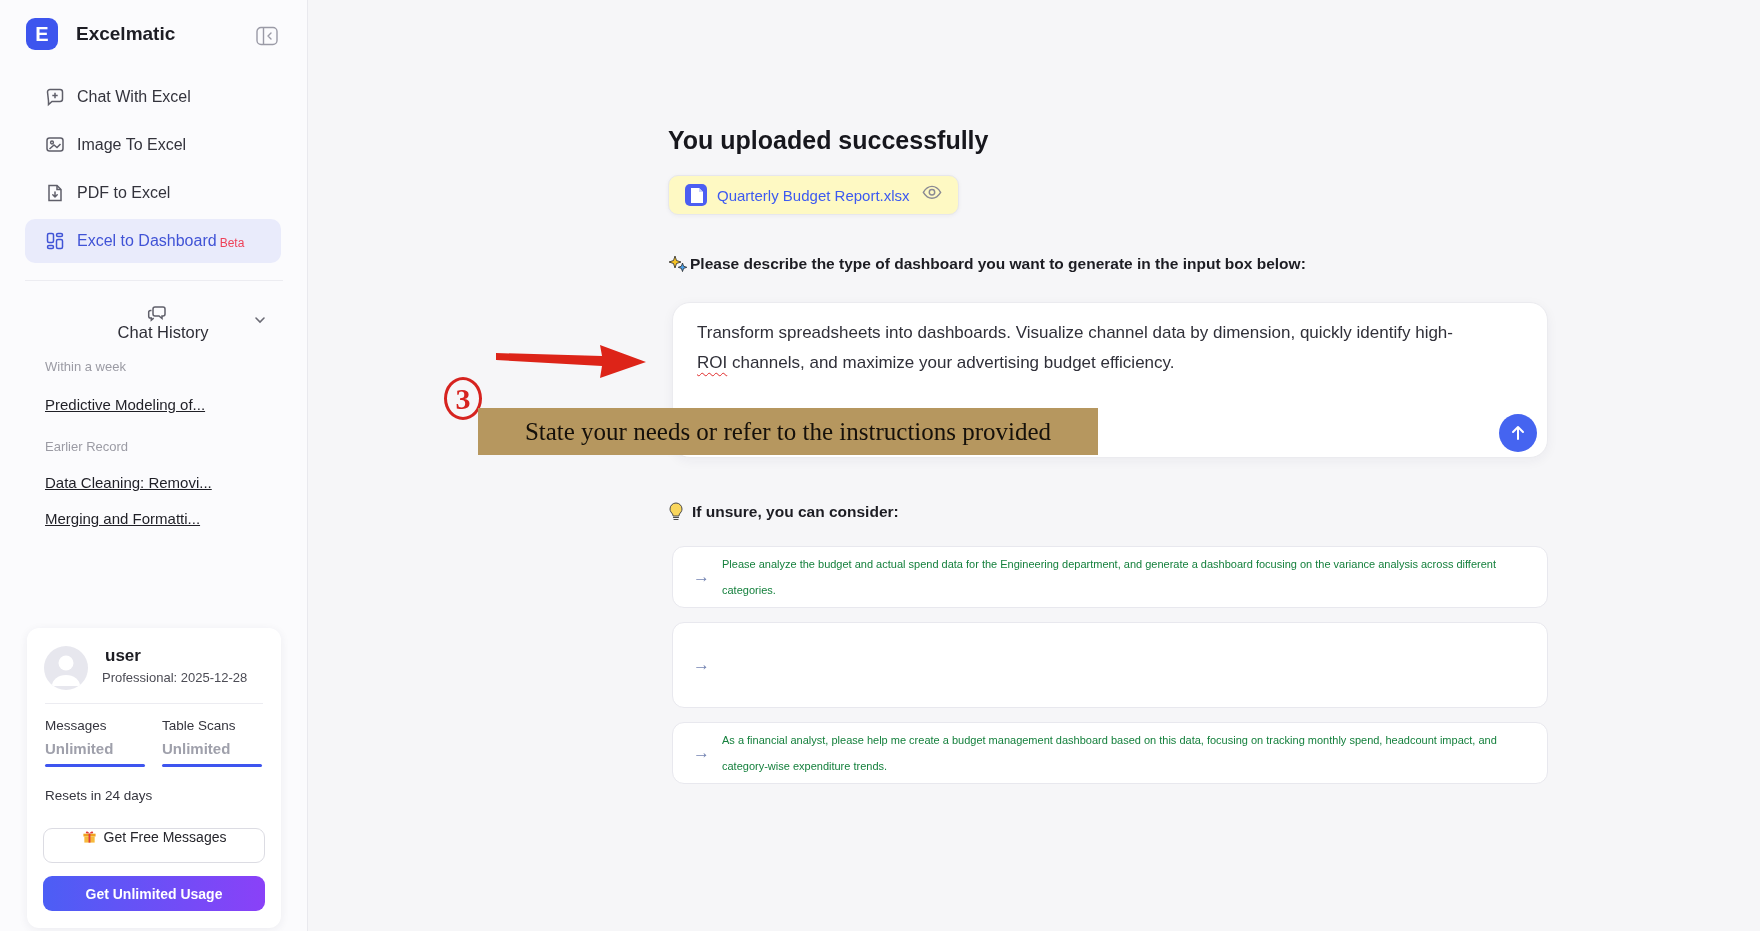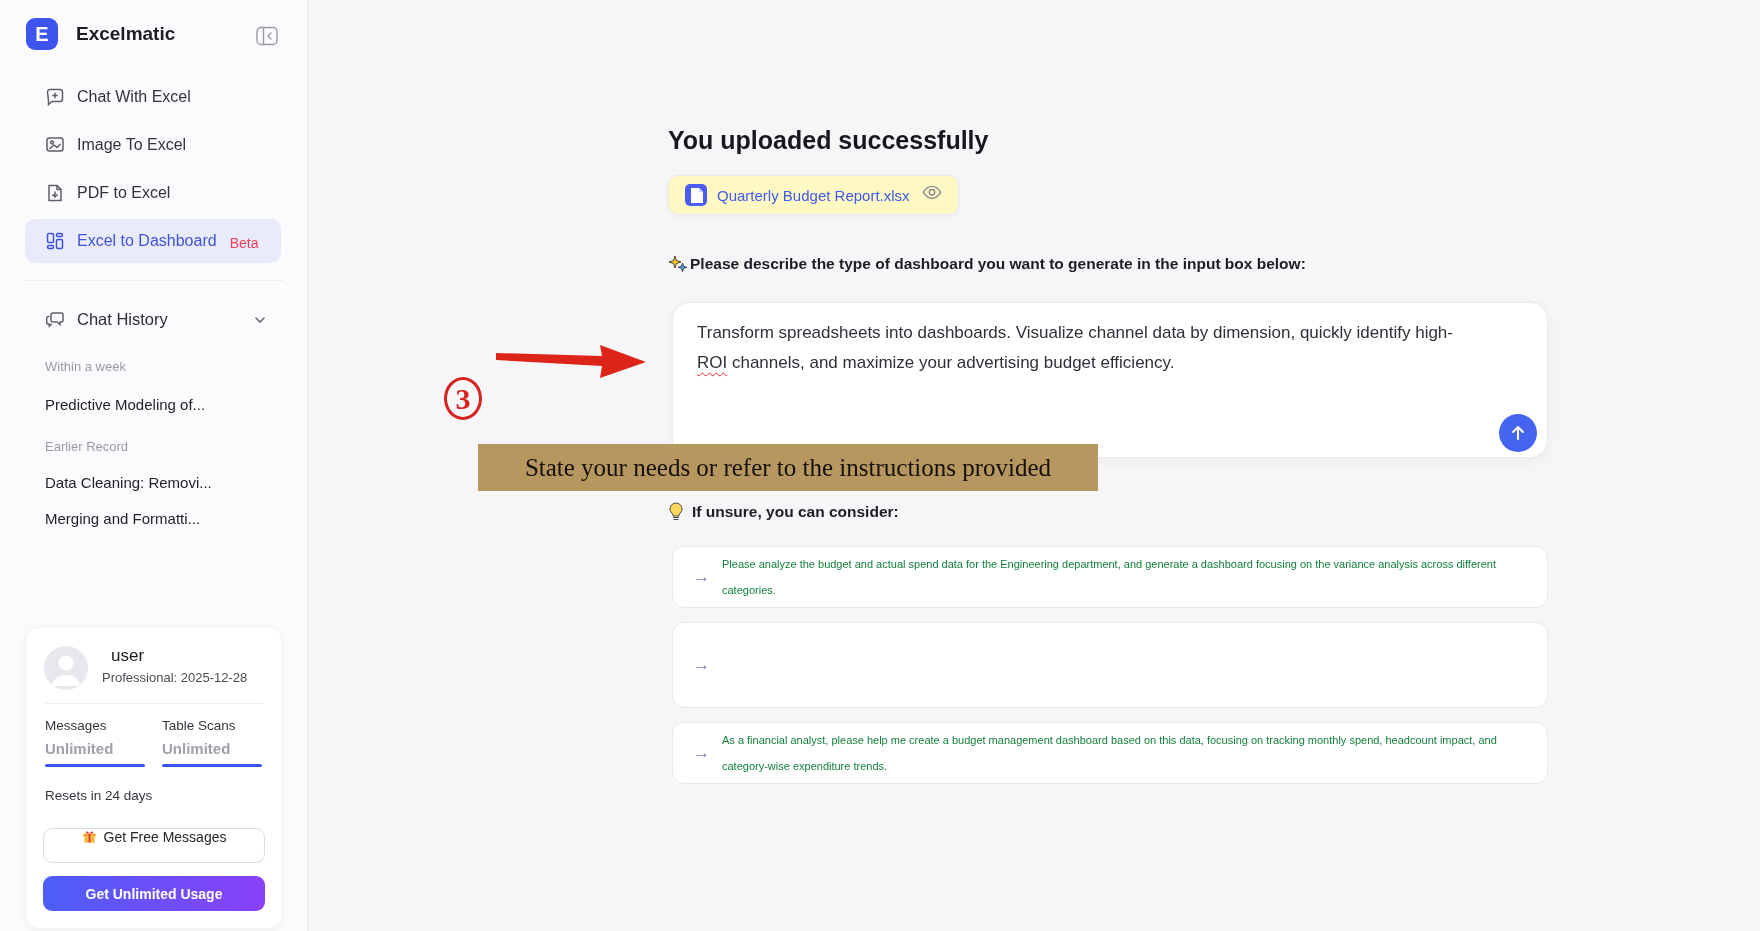--- a/index.html
+++ b/index.html
@@ -14,37 +14,37 @@
   .logo { width:32px; height:32px; background:#3d55ee; border-radius:9px; color:#fff;
           font-weight:bold; font-size:20px; display:flex; align-items:center; justify-content:center; }
   .brand-name { margin-left:18px; font-size:19px; font-weight:bold; color:#1d1d24;text-align:right; }
   .collapse-btn { position:absolute; left:256px; top:26px; width:22px; height:20px; color:#9a9aa6; cursor:pointer; }
 
   .nav-item { position:absolute; left:25px; width:256px; height:44px; border-radius:10px;
               display:flex; align-items:center; padding-left:20px; color:#33333c; font-size:16px; cursor:pointer; }
   .nav-item .nav-icon { width:20px; height:20px; margin-right:12px; color:#5f5f6a; flex:none; }
   .nav-item.active { background:#e9ebfb; color:#4053d6; }
   .nav-item.active .nav-icon { color:#4053d6; }
-  .beta { font-size:14px; color:#ee4158; margin-left:13px; margin-top:4px; }
+  .beta { font-size:12px; color:#ee4158; margin-left:3px; margin-top:4px; }
 
   .side-divider { position:absolute; left:25px; top:280px; width:258px; height:1px; background:#ececf1; }
 
   .history-header { position:absolute; left:25px; top:303px; width:256px; height:32px;
-                    display:flex; align-items:center; padding-left:20px; font-size:16.5px; color:#2e2e37; cursor:pointer; }
+                    display:flex; align-items:center; padding-left:20px; font-size:16.5px; color:#2e2e37; cursor:pointer;flex-direction:column; }
   .history-header .nav-icon { width:20px; height:20px; margin-right:12px; color:#5f5f6a; }
   .chevron { position:absolute; right:14px; top:9px; width:14px; height:14px; color:#6b6b75; }
 
   .hist-group { position:absolute; left:45px; font-size:13px; color:#9b9ba4; }
-  .hist-item  { position:absolute; left:45px; font-size:15px; color:#1f1f26; cursor:pointer; white-space:nowrap; }
+  .hist-item  { position:absolute; left:45px; font-size:15px; color:#1f1f26; cursor:pointer; white-space:nowrap;text-decoration:underline; }
 
   .user-card { position:absolute; left:27px; top:628px; width:254px; height:300px; background:#fff;
                border-radius:12px; box-shadow:0 2px 10px rgba(40,40,70,.07); }
   .avatar { position:absolute; left:17px; top:18px; width:44px; height:44px; border-radius:50%;
             background:#e7e7ee; overflow:hidden; }
-  .u-name { position:absolute; left:84px; top:18px; font-size:17px; font-weight:normal; color:#1c1c22; }
+  .u-name { position:absolute; left:78px; top:18px; font-size:17px; font-weight:bold; color:#1c1c22; }
   .u-plan { position:absolute; left:75px; top:42px; font-size:13px; color:#4c4c55; }
   .card-divider { position:absolute; left:18px; top:75px; width:218px; height:1px; background:#ececf1; }
   .stat-label { position:absolute; top:90px; font-size:13.5px; color:#35353e; }
   .stat-value { position:absolute; top:112px; font-size:15px; font-weight:bold; color:#9fa0ab; }
   .stat-bar   { position:absolute; top:136px; width:100px; height:3px; background:#3e55ef; border-radius:2px; }
   .resets { position:absolute; left:18px; top:160px; font-size:13.5px; color:#35353e; }
   .btn-free { position:absolute; left:16px; top:200px; width:222px; height:35px; background:#fff;
               border:1px solid #dcdce3; border-radius:9px; display:flex; align-items:flex-start; justify-content:center;
               font-size:14px; color:#26262c; cursor:pointer; }
   .btn-free svg { margin-right:7px; }
@@ -86,21 +86,21 @@
   .c2 { top:622px; height:86px; }
   .c3 { top:722px; height:62px; }
 
   
   .step-circle { position:absolute; left:444px; top:377px; width:38px; height:43px; border:3px solid #d6231f;
                  border-radius:50%; display:flex; align-items:center; justify-content:center;
                  font-family:"Liberation Serif", serif; font-size:30px; font-weight:bold; color:#d6231f; z-index:60; }
   .anno-arrow { position:absolute; left:496px; top:343px; z-index:60; }
   .tooltip { position:absolute; left:478px; top:408px; width:620px; height:47px; background:#b6975f;
              font-family:"Liberation Serif", serif; font-size:25px; color:#15100a; line-height:47px;
-             text-align:center; z-index:70; white-space:nowrap;margin-top:36px; }
+             text-align:center; z-index:70; white-space:nowrap; }
 </style>
 </head>
 <body>
 
 <div id="app">
 
   <div class="sidebar">
     <div class="brand">
       <div class="logo">E</div>
       <div class="brand-name">Excelmatic</div>

